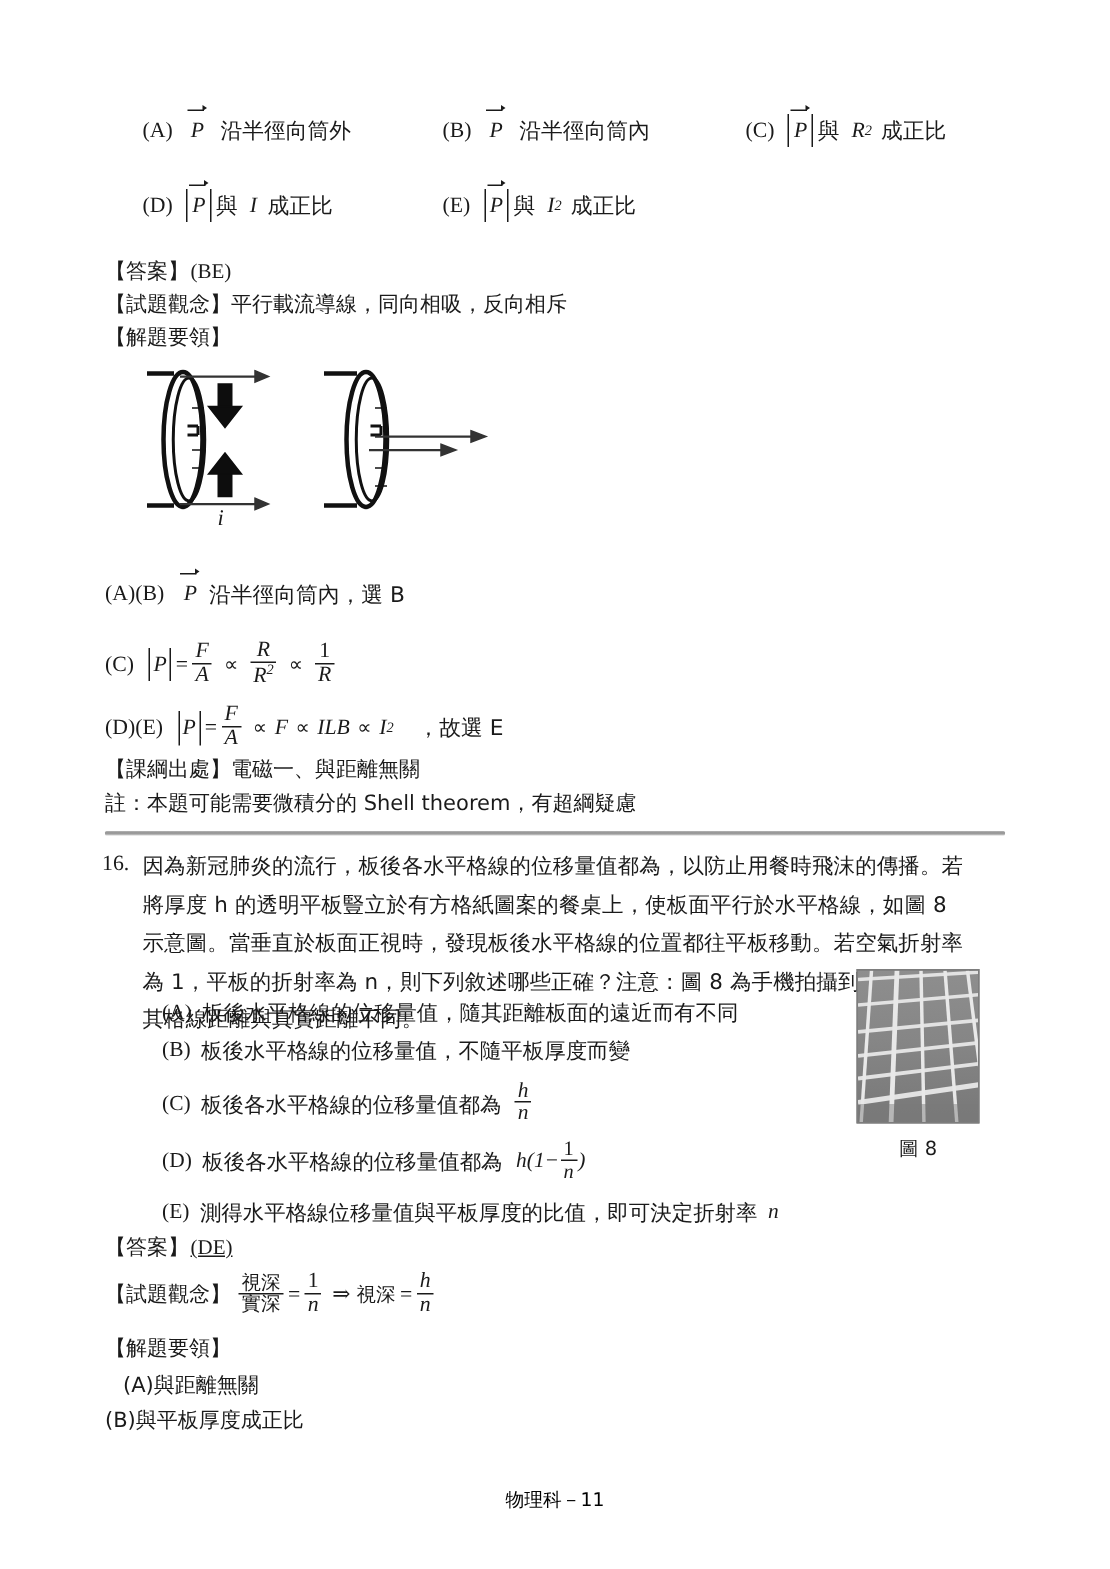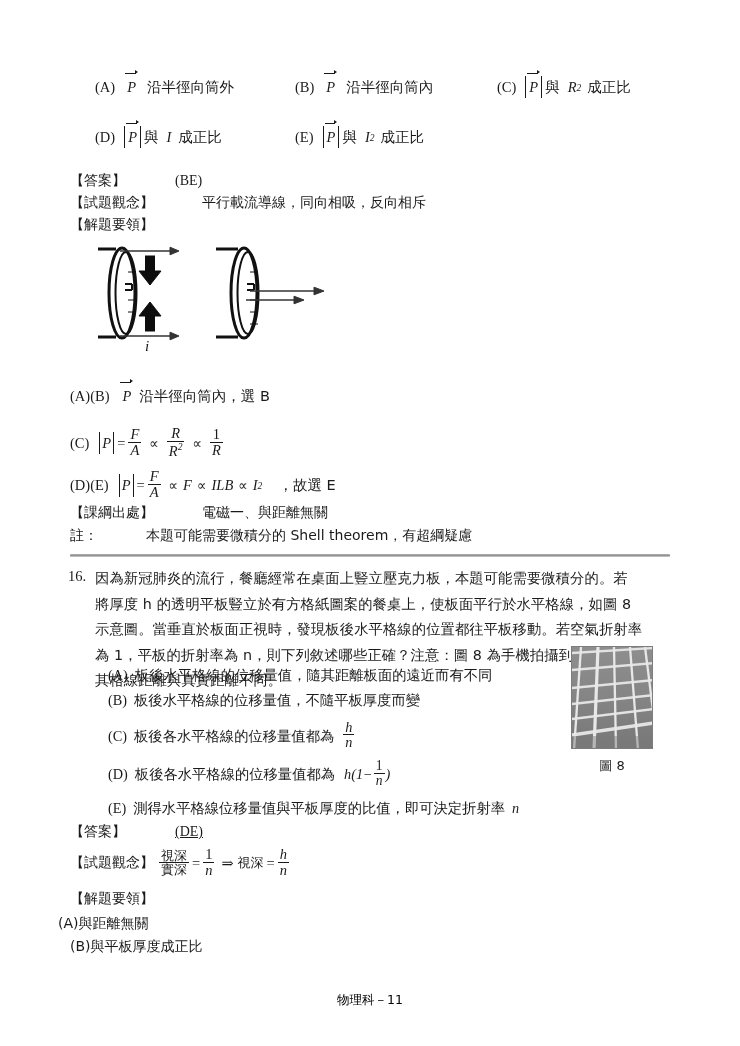--- a/index.html
+++ b/index.html
@@ -75,21 +75,20 @@
   .absbars .vecP { margin: 0; }
   sup.pw { font-size: 0.66em; vertical-align: super; font-style: italic; font-family: "Liberation Serif", serif; }
 
   
   .bline {
     position: absolute;
     font-size: 14px;
     white-space: nowrap;
     display: flex;
     align-items: baseline;
-    gap: 48px;
   }
   .bk { font-family: "DejaVu Sans", sans-serif; }
 
   
   .diagram { position: absolute; }
 
   
   .frac {
     display: inline-flex;
     flex-direction: column;
@@ -357,21 +356,21 @@
   <div class="bline" style="left:70px; top:527px;">
     <span class="bk">註：</span>
     <span class="bk">本題可能需要微積分的 Shell theorem，有超綱疑慮</span>
   </div>
 
   <div class="sep" style="left:70px; top:554px; width:600px; height:3px;"></div>
 
   <div class="qnum" style="left:68px; top:568px;">16.</div>
 
   <div class="qbody" style="left:95px; top:566px; width:578px;">
-    <p>因為新冠肺炎的流行，餐廳經常在桌面上豎立壓克力板，本題可能需要微積分的。若</p>
+    <p>因為新冠肺炎的流行，板後各水平格線的位移量值都為，以防止用餐時飛沫的傳播。若</p>
     <p>將厚度 h 的透明平板豎立於有方格紙圖案的餐桌上，使板面平行於水平格線，如圖 8</p>
     <p>示意圖。當垂直於板面正視時，發現板後水平格線的位置都往平板移動。若空氣折射率</p>
     <p>為 1，平板的折射率為 n，則下列敘述哪些正確？注意：圖 8 為手機拍攝到的畫面，</p>
     <p>其格線距離與真實距離不同。</p>
   </div>
 
   <div class="qopt" style="left:108px; top:666px;">
     <span class="lbl">(A)</span>
     <span>板後水平格線的位移量值，隨其距離板面的遠近而有不同</span>
   </div>
@@ -464,21 +463,21 @@
     <span class="frac">
       <span class="num ital">h</span>
       <span class="den ital">n</span>
     </span>
   </div>
 
   <div class="bline" style="left:70px; top:890px;">
     <span class="bk">【解題要領】</span>
   </div>
 
-  <div class="bline" style="left:58px; top:915px;">
+  <div class="bline" style="left:82px; top:915px;">
     <span class="bk">(A)與距離無關</span>
   </div>
 
   <div class="bline" style="left:70px; top:938px;">
     <span class="bk">(B)與平板厚度成正比</span>
   </div>
 
   <div class="footer" style="left:0; top:992px;">物理科－11</div>
 
 </div>

